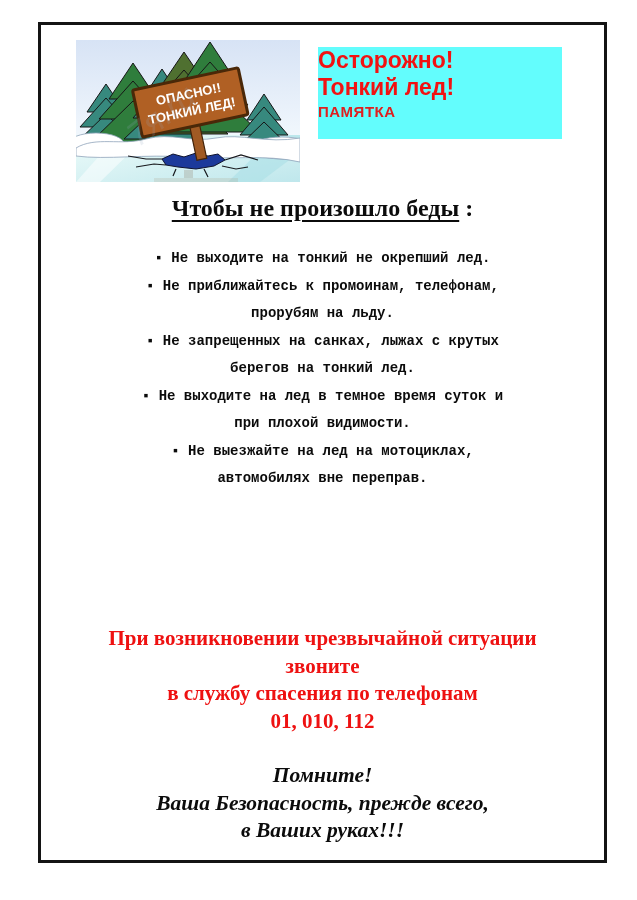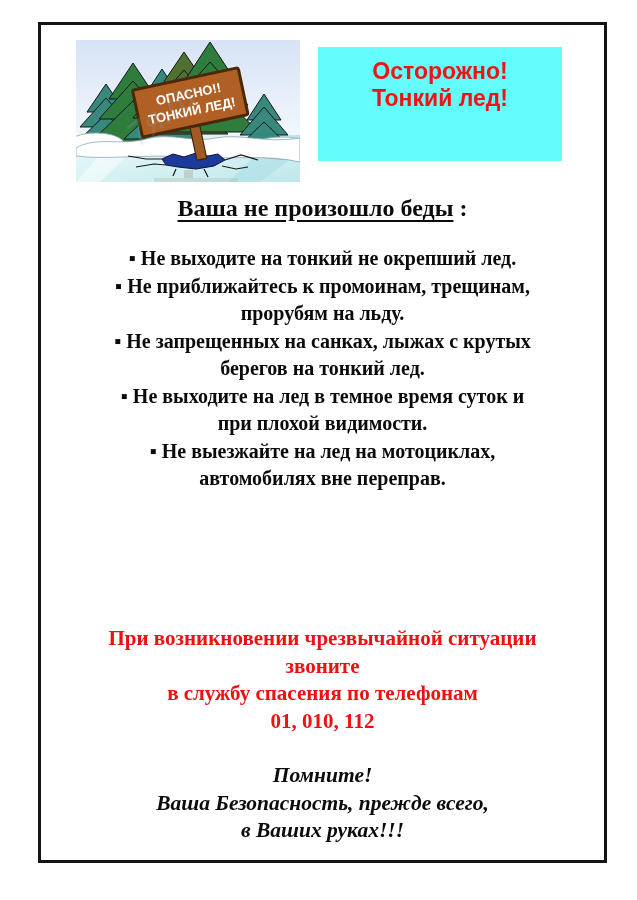--- a/index.html
+++ b/index.html
@@ -10,40 +10,40 @@
   }
   .sheet{position:relative;width:637px;height:900px;overflow:hidden;background:#fff;}
   .frame{
     position:absolute;left:38px;top:22px;width:569px;height:841px;
     border:3px solid #141414;box-sizing:border-box;background:#fff;
   }
   .illustration{
     position:absolute;left:35px;top:15px;width:224px;height:142px;
   }
   .caution-box{
-    position:absolute;left:277px;top:22px;width:244px;height:114px;
-    background:#63fdfd;text-align:center;box-sizing:border-box;padding-top:11px;
+    position:absolute;left:277px;top:22px;width:244px;height:92px;
+    background:#63fdfd;box-sizing:border-box;
     font-family:"Liberation Sans", sans-serif;
   }
   .caution-line{
     color:#f21212;font-weight:bold;font-size:23px;line-height:27px;
   }
   .caution-sub{
     color:#df1f1f;font-weight:bold;font-size:15px;line-height:21px;letter-spacing:.5px;
   }
   .heading{
     position:absolute;left:0;right:0;top:168px;text-align:center;
     font-weight:bold;font-size:24px;color:#0b0b0b;line-height:30px;
   }
   .heading .u{
     text-decoration:underline;text-decoration-thickness:2px;text-underline-offset:4px;
   }
   .rules{
     position:absolute;left:0;right:0;top:220px;text-align:center;
-    font-weight:bold;font-size:20px;line-height:27.5px;color:#0b0b0b;
+    font-weight:bold;font-size:14px;line-height:27.5px;color:#0b0b0b;font-family:Liberation Mono, monospace;
   }
   .rule-item{white-space:pre-line;}
   .emergency{
     position:absolute;left:0;right:0;top:600px;text-align:center;
     font-weight:bold;font-size:21px;line-height:27.5px;color:#ee1111;
     white-space:pre-line;
   }
   .footer-note{
     position:absolute;left:0;right:0;top:737px;text-align:center;
     font-weight:bold;font-size:21.5px;line-height:27.5px;color:#0b0b0b;
@@ -132,29 +132,30 @@
 
         <g transform="translate(62,108) rotate(-38)" opacity="0.18">
           <text x="0" y="0" font-size="34" font-style="italic" fill="#97a8c0">7я.ru</text>
         </g>
       </svg>
     </div>
 
     <div class="caution-box">
       <div class="caution-line">Осторожно!</div>
       <div class="caution-line">Тонкий лед!</div>
+      <div class="caution-sub">ПАМЯТКА</div>
     </div>
 
     <div class="heading">
-      <span class="u">Ваша не произошло беды</span><span> :</span>
+      <span class="u">Чтобы не произошло беды</span><span> :</span>
     </div>
 
     <div class="rules">
       <div class="rule-item">▪ Не выходите на тонкий не окрепший лед.</div>
-      <div class="rule-item">▪ Не приближайтесь к промоинам, трещинам,
+      <div class="rule-item">▪ Не приближайтесь к промоинам, телефонам,
 прорубям на льду.</div>
       <div class="rule-item">▪ Не запрещенных на санках, лыжах с крутых
 берегов на тонкий лед.</div>
       <div class="rule-item">▪ Не выходите на лед в темное время суток и
 при плохой видимости.</div>
       <div class="rule-item">▪ Не выезжайте на лед на мотоциклах,
 автомобилях вне переправ.</div>
     </div>
 
     <div class="emergency">При возникновении чрезвычайной ситуации

